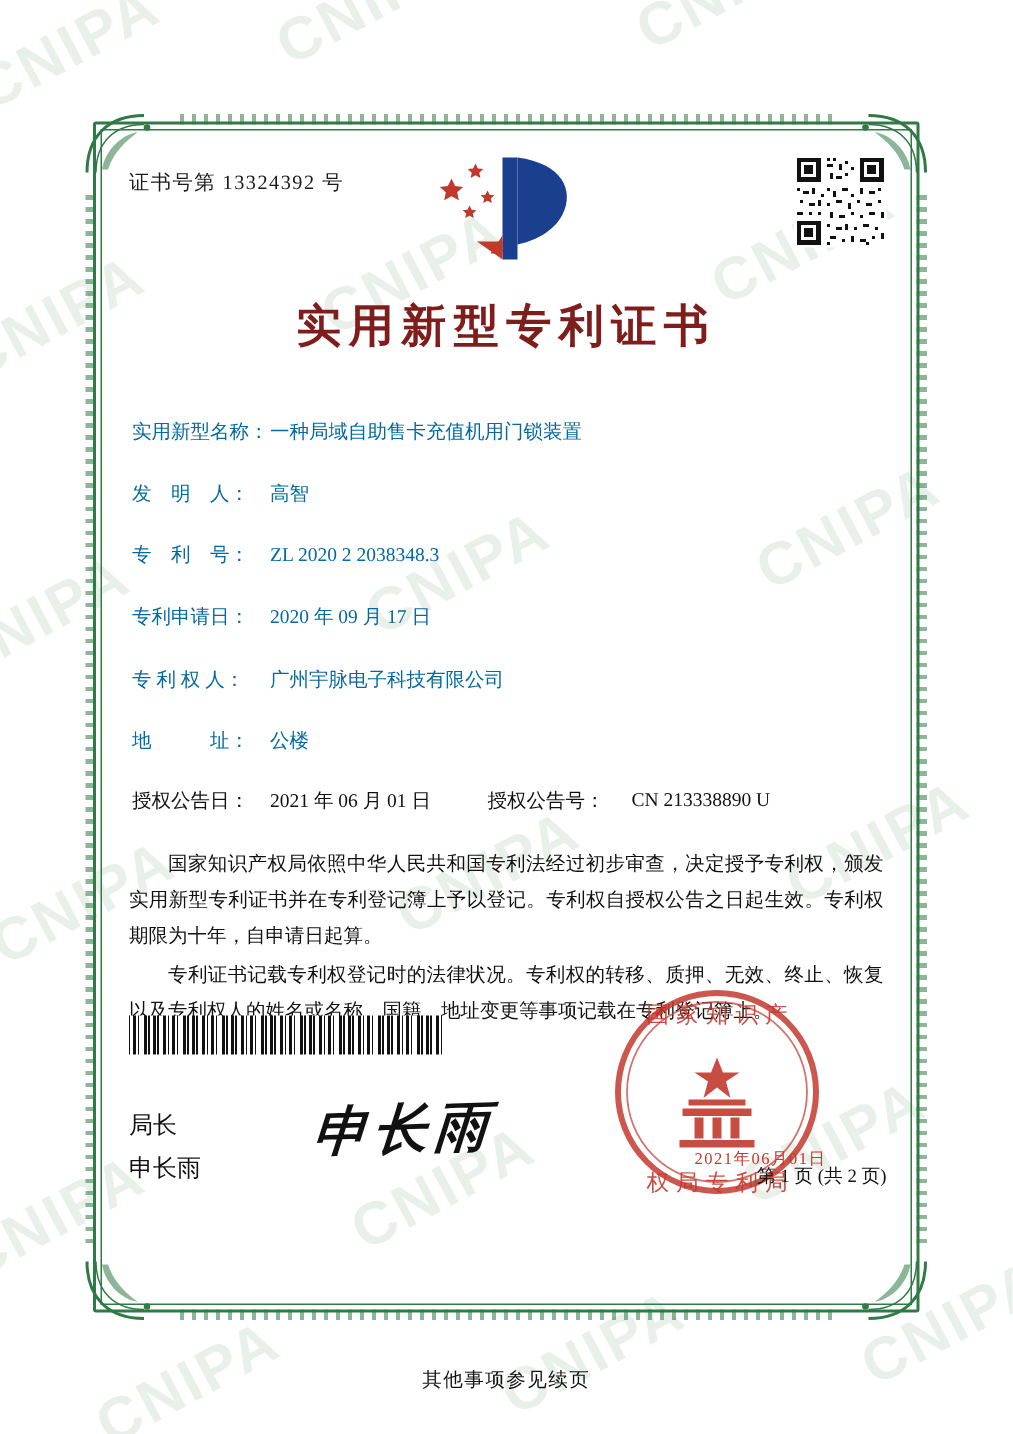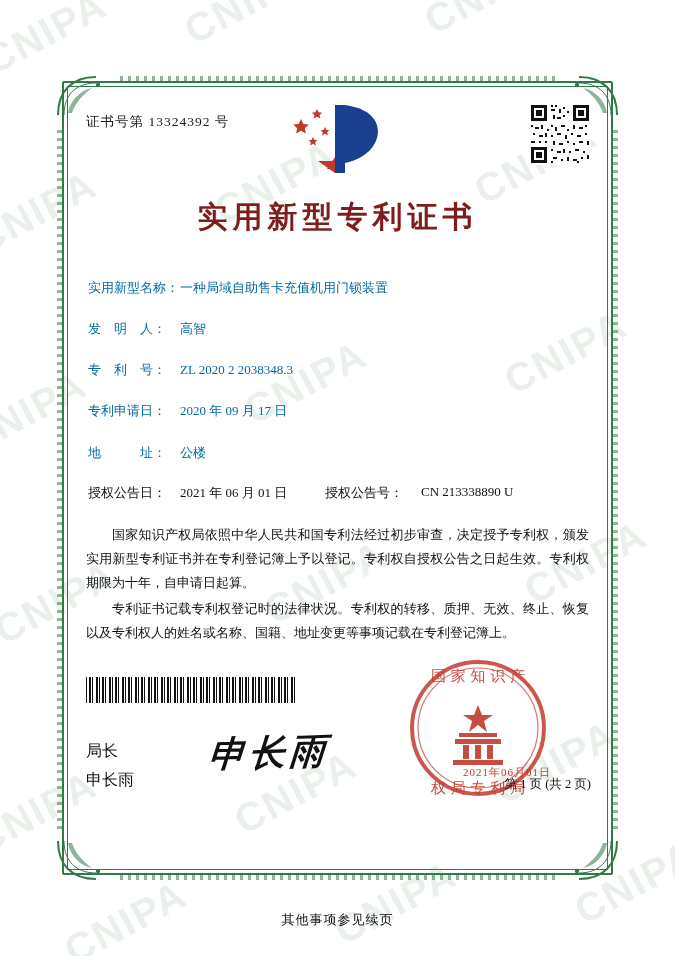--- a/index.html
+++ b/index.html
@@ -434,20 +434,24 @@
       <div class="field">
         <div class="lbl">专　利　号：</div>
         <div class="val">ZL 2020 2 2038348.3</div>
       </div>
 
       <div class="field">
         <div class="lbl">专利申请日：</div>
         <div class="val">2020 年 09 月 17 日</div>
       </div>
 
+      <div class="field">
+        <div class="lbl">专 利 权 人：</div>
+        <div class="val">广州宇脉电子科技有限公司</div>
+      </div>
 
       <div class="field">
         <div class="lbl">地　　　址：</div>
         <div class="val">
           <span class="sub">公楼</span>
         </div>
       </div>
 
       <div class="field-row2">
         <div class="half-lbl">授权公告日：</div>

